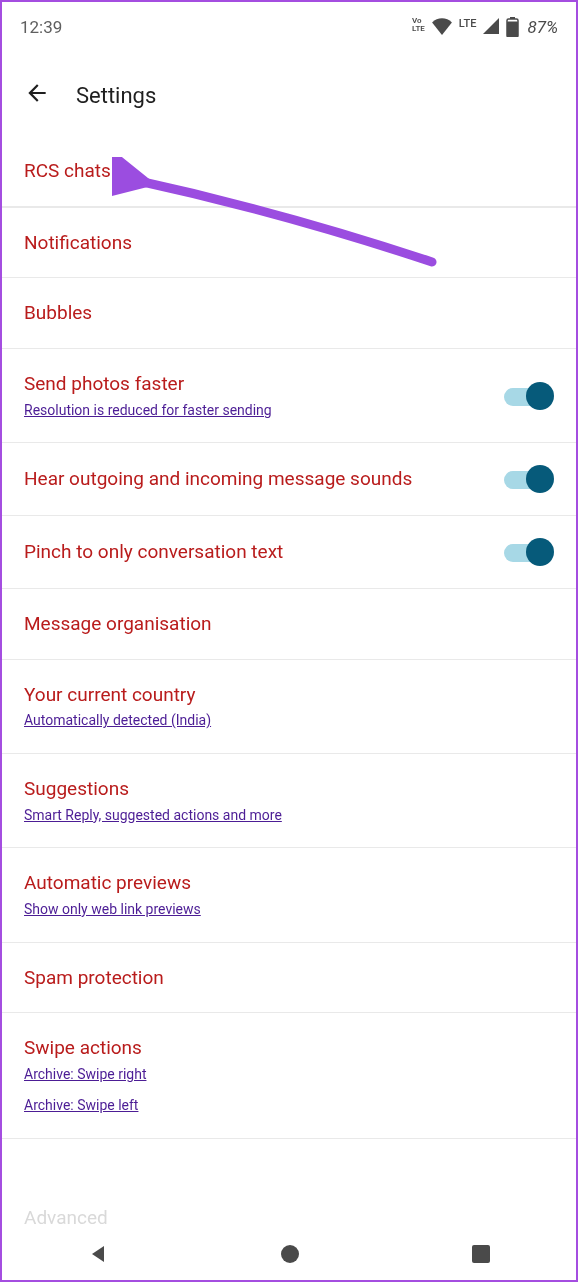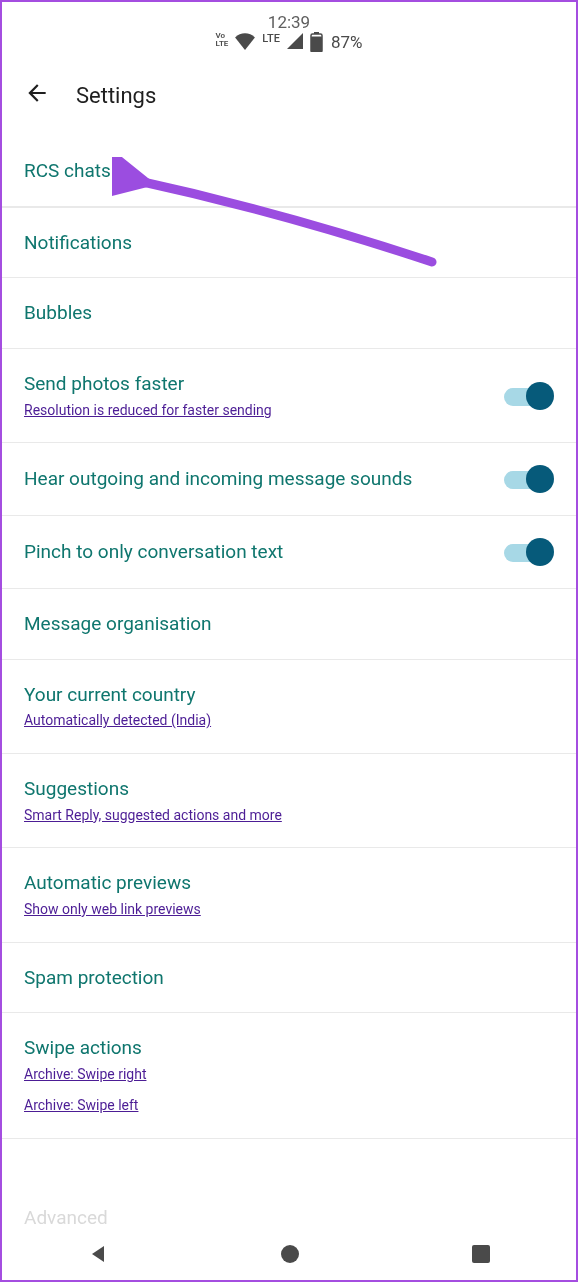--- a/index.html
+++ b/index.html
@@ -12,45 +12,44 @@
     color: #1f1f1f;
   }
   .status-bar {
     display: flex;
     align-items: center;
     justify-content: space-between;
     padding: 10px 18px 4px 18px;
     height: 44px;
     font-size: 17px;
     color: #5f5f5f;
-    flex-direction: column;
   }
   .status-right { display: flex; gap: 6px; }
   .status-right svg { display: block; }
-  .battery-pct { font-size: 17px; margin-left: 2px; color: #4a4a4a; }
+  .battery-pct { font-size: 17px; margin-left: 2px; color: #4a4a4a; font-style: italic; }
   .header {
     display: flex;
     align-items: center;
     padding: 34px 20px 26px 22px;
     gap: 26px;
   }
   .header .title { font-size: 22px; font-weight: 400; color: #1f1f1f; }
   .list { }
   .item {
     border-bottom: 1px solid #e9e9e9;
     padding: 22px 20px 22px 22px;
     display: flex;
     align-items: center;
     background: #fff;
   }
   .item.first { border-top: 1px solid #e9e9e9; }
   .item .texts { flex: 1; }
   .item .title-line {
     font-size: 19px;
-    color: #0f766e;
+    color: #b91c1c;
     line-height: 1.35;
   }
   .item .subtitle-line {
     font-size: 14px;
     color: #4c1d95;
     line-height: 1.4;
     margin-top: 4px;
     text-decoration: underline;
   }
   .item .subtitle-line.line2 { margin-top: 12px; }

